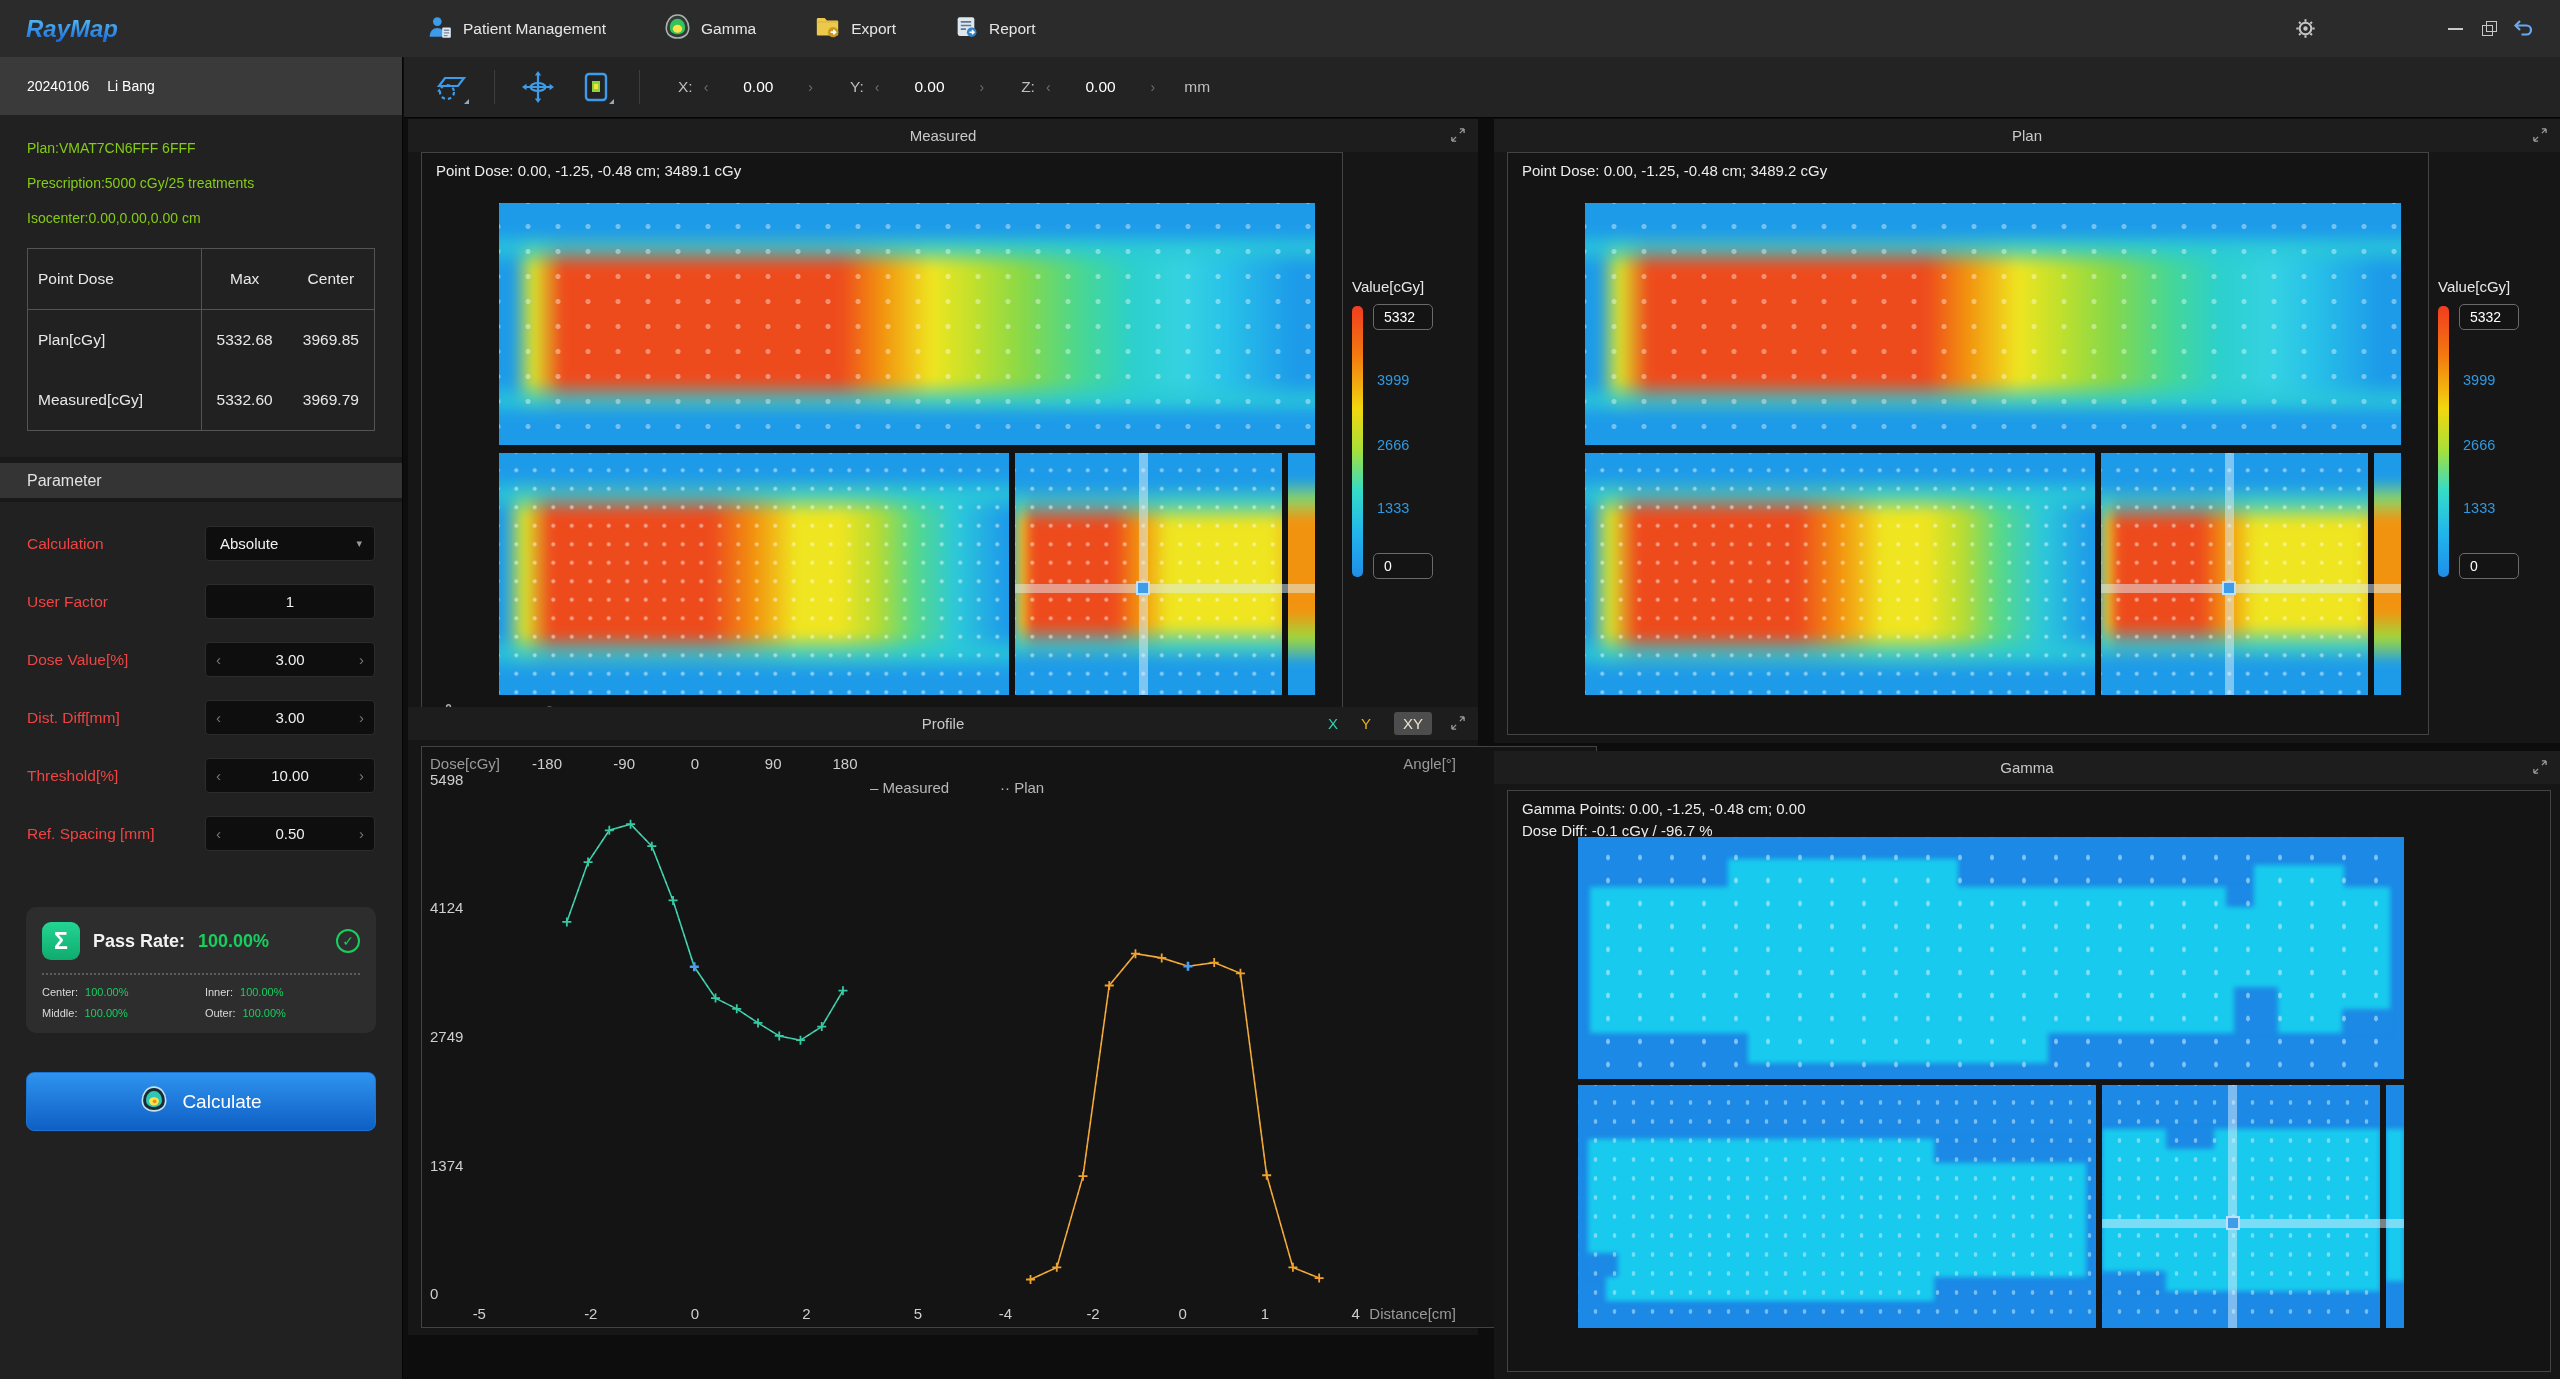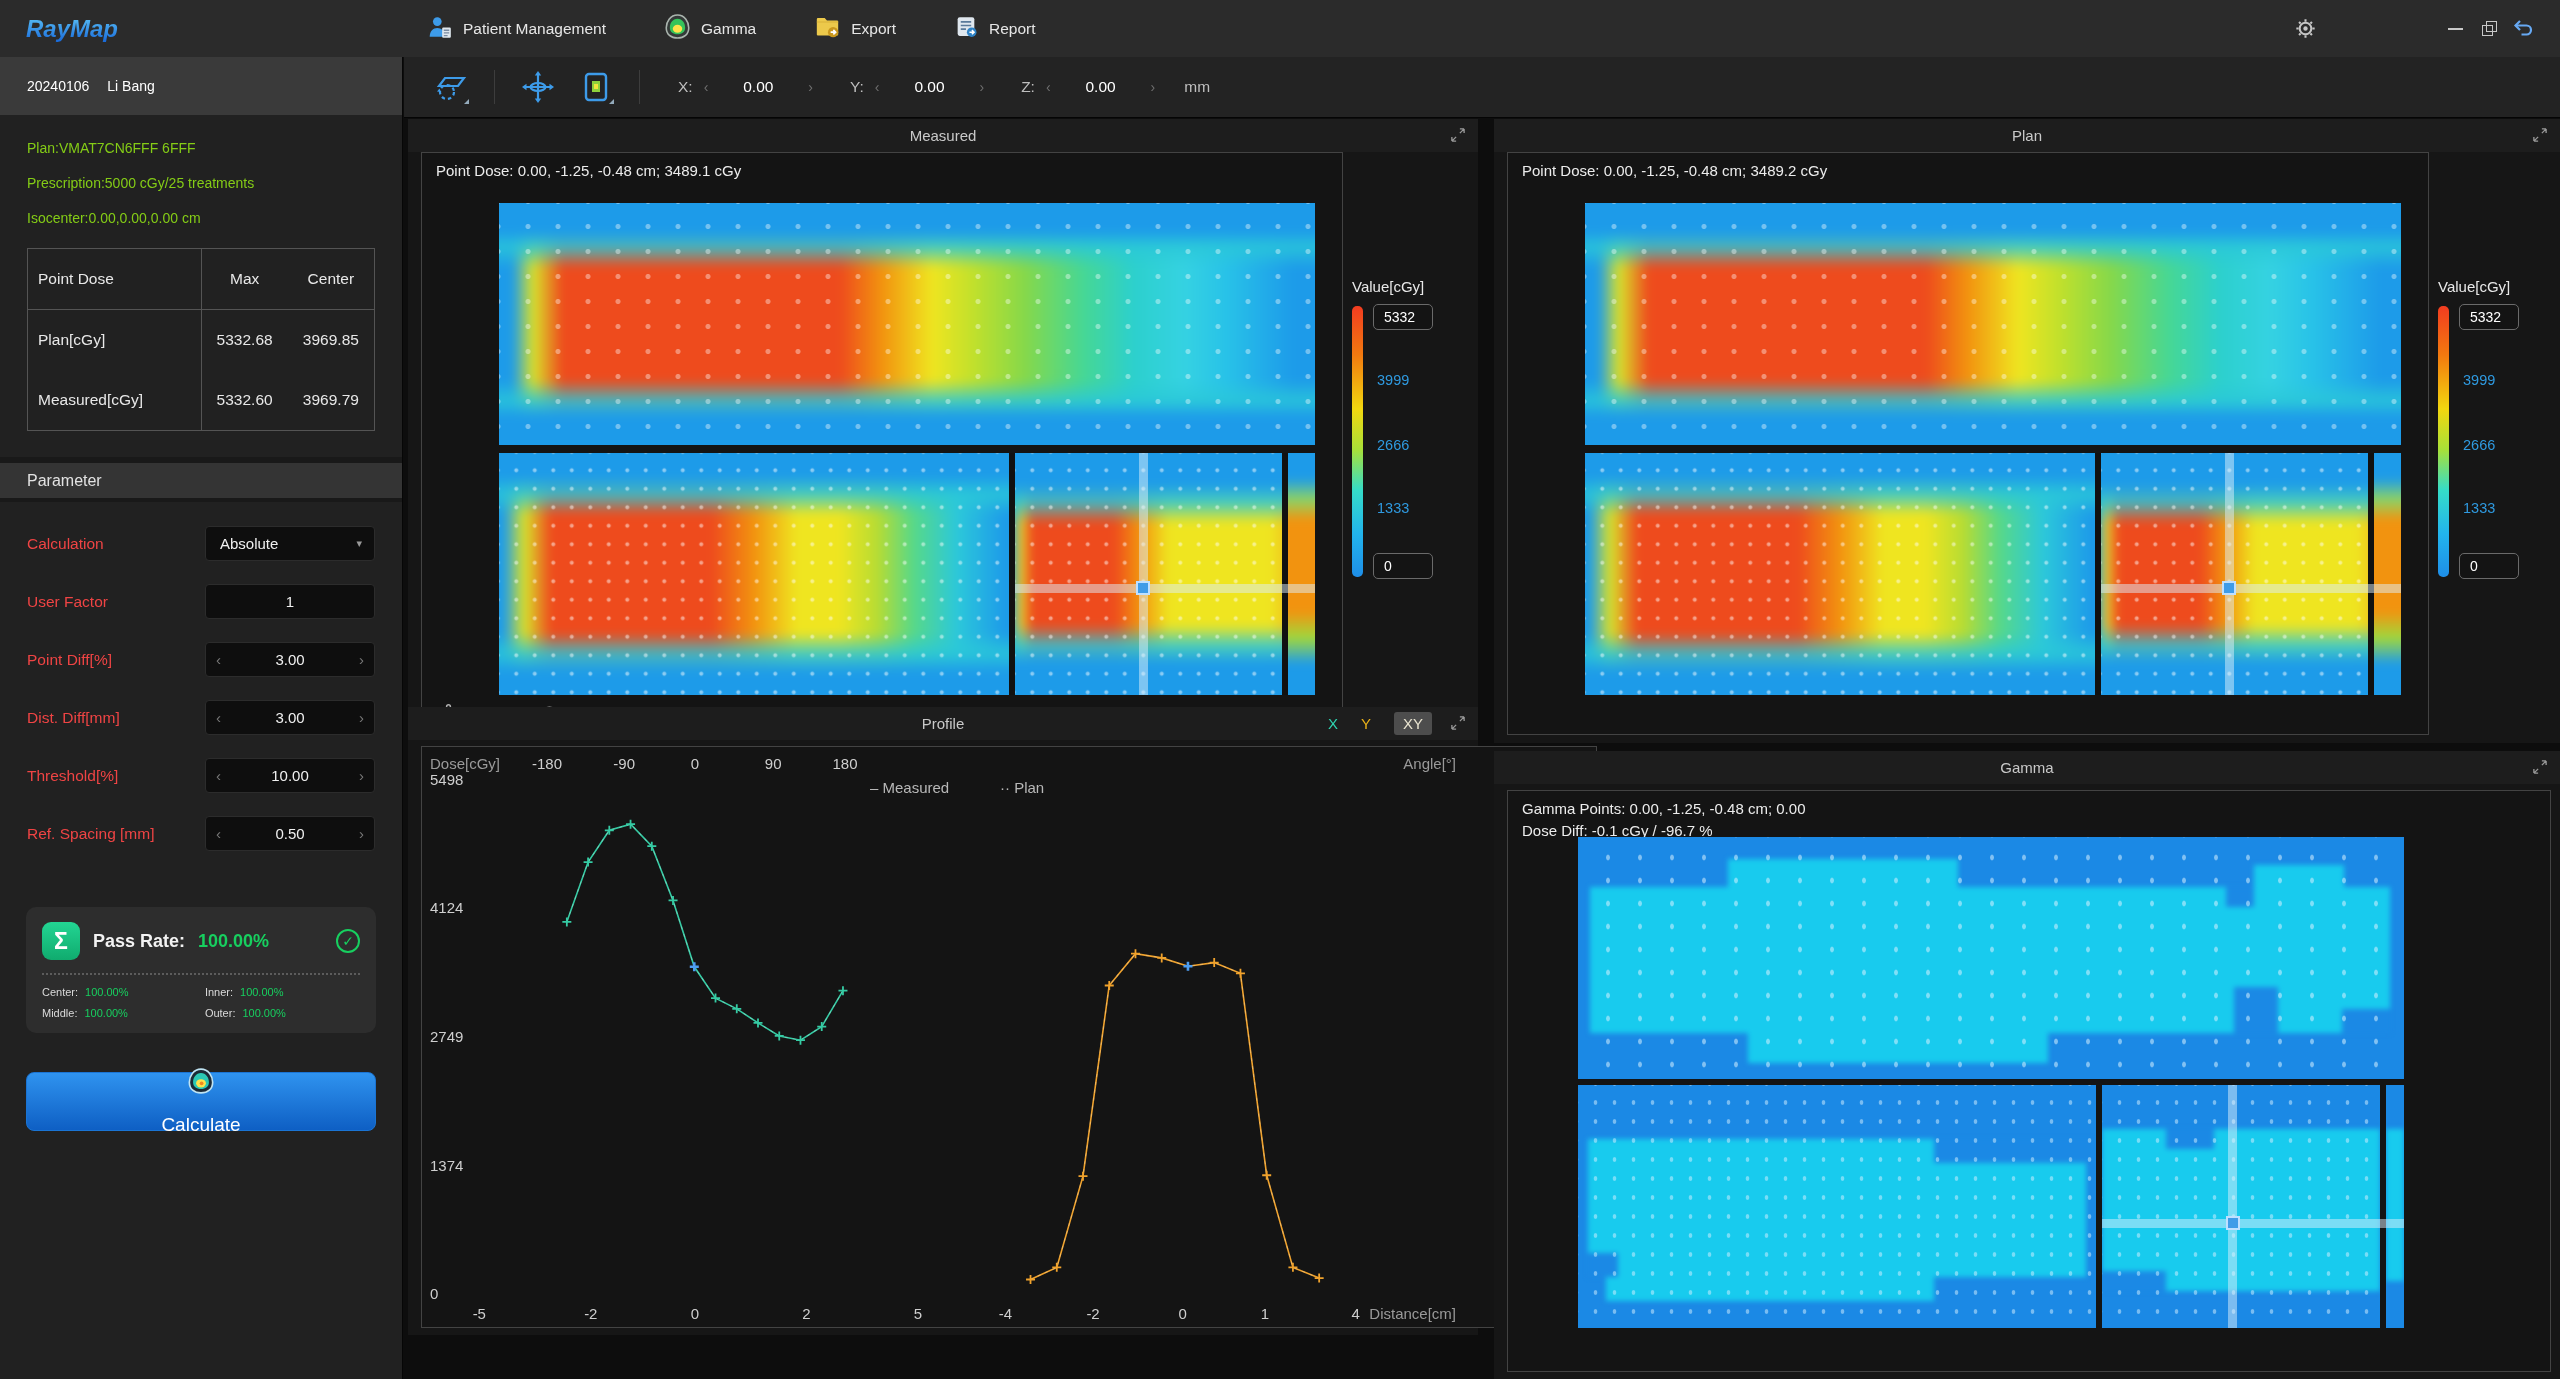--- a/index.html
+++ b/index.html
@@ -47,21 +47,21 @@
   .sigma-badge { width:38px; height:38px; border-radius:9px; background:linear-gradient(180deg,#23d593,#10ab6e); display:flex; align-items:center; justify-content:center; color:#fff; font-size:23px; font-weight:bold; }
   .pass-label { font-size:18px; font-weight:bold; color:#f2f2f2; }
   .pass-value { font-size:18px; font-weight:bold; color:#17cf5f; }
   .pass-check { margin-left:auto; width:24px; height:24px; border:2px solid #17cf5f; border-radius:50%; color:#17cf5f; display:flex; align-items:center; justify-content:center; font-size:14px; }
   .pass-sep { border-top:2px dotted #5c5c5c; margin:13px 0 11px; }
   .pass-grid { display:grid; grid-template-columns:1.05fr 1fr; row-gap:9px; font-size:11px; }
   .pass-grid .lbl { color:#dadada; margin-right:7px; }
   .pass-grid .val { color:#17cf5f; }
   .calc-btn { margin:39px 26px 0; height:59px; border-radius:8px; border:1px solid #1a74d4;
     background:linear-gradient(180deg,#2f93ef,#0e5fc4); display:flex; align-items:center; justify-content:center; gap:14px;
-    font-size:19px; color:#fff; cursor:pointer;flex-direction:column; }
+    font-size:19px; color:#fff; cursor:pointer; }
   
   .toolbar { position:absolute; left:404px; right:0; top:57px; height:61px; background:#232323; border-bottom:1px solid #050505; display:flex; align-items:center; padding-left:26px; gap:16px; }
   .tb-icon { width:42px; height:42px; display:flex; align-items:center; justify-content:center; position:relative; cursor:pointer; }
   .corner { position:absolute; right:3px; bottom:4px; width:0; height:0; border-left:5px solid transparent; border-bottom:5px solid #93aabb; }
   .tb-sep { width:1px; height:34px; background:#3d3d3d; margin:0 6px; }
   .coord { display:flex; align-items:center; gap:6px; font-size:15.5px; color:#bfbfbf; margin-left:16px; }
   .coord .val { width:78px; text-align:center; color:#fff; }
   .coord .ch { color:#6f6f6f; font-size:14px; cursor:pointer; padding:0 5px; }
   .unit { color:#bfbfbf; font-size:15.5px; margin-left:8px; }
   
@@ -244,21 +244,21 @@
         <span class="sel-arrow">▾</span>
       </div>
     </div>
     <div class="param-row">
       <span class="param-label">User Factor</span>
       <div class="ctl">
         <span>1</span>
       </div>
     </div>
     <div class="param-row">
-      <span class="param-label">Point Diff[%]</span>
+      <span class="param-label">Dose Value[%]</span>
       <div class="ctl">
         <span class="chev l">‹</span>
         <span>3.00</span>
         <span class="chev r">›</span>
       </div>
     </div>
     <div class="param-row">
       <span class="param-label">Dist. Diff[mm]</span>
       <div class="ctl">
         <span class="chev l">‹</span>

